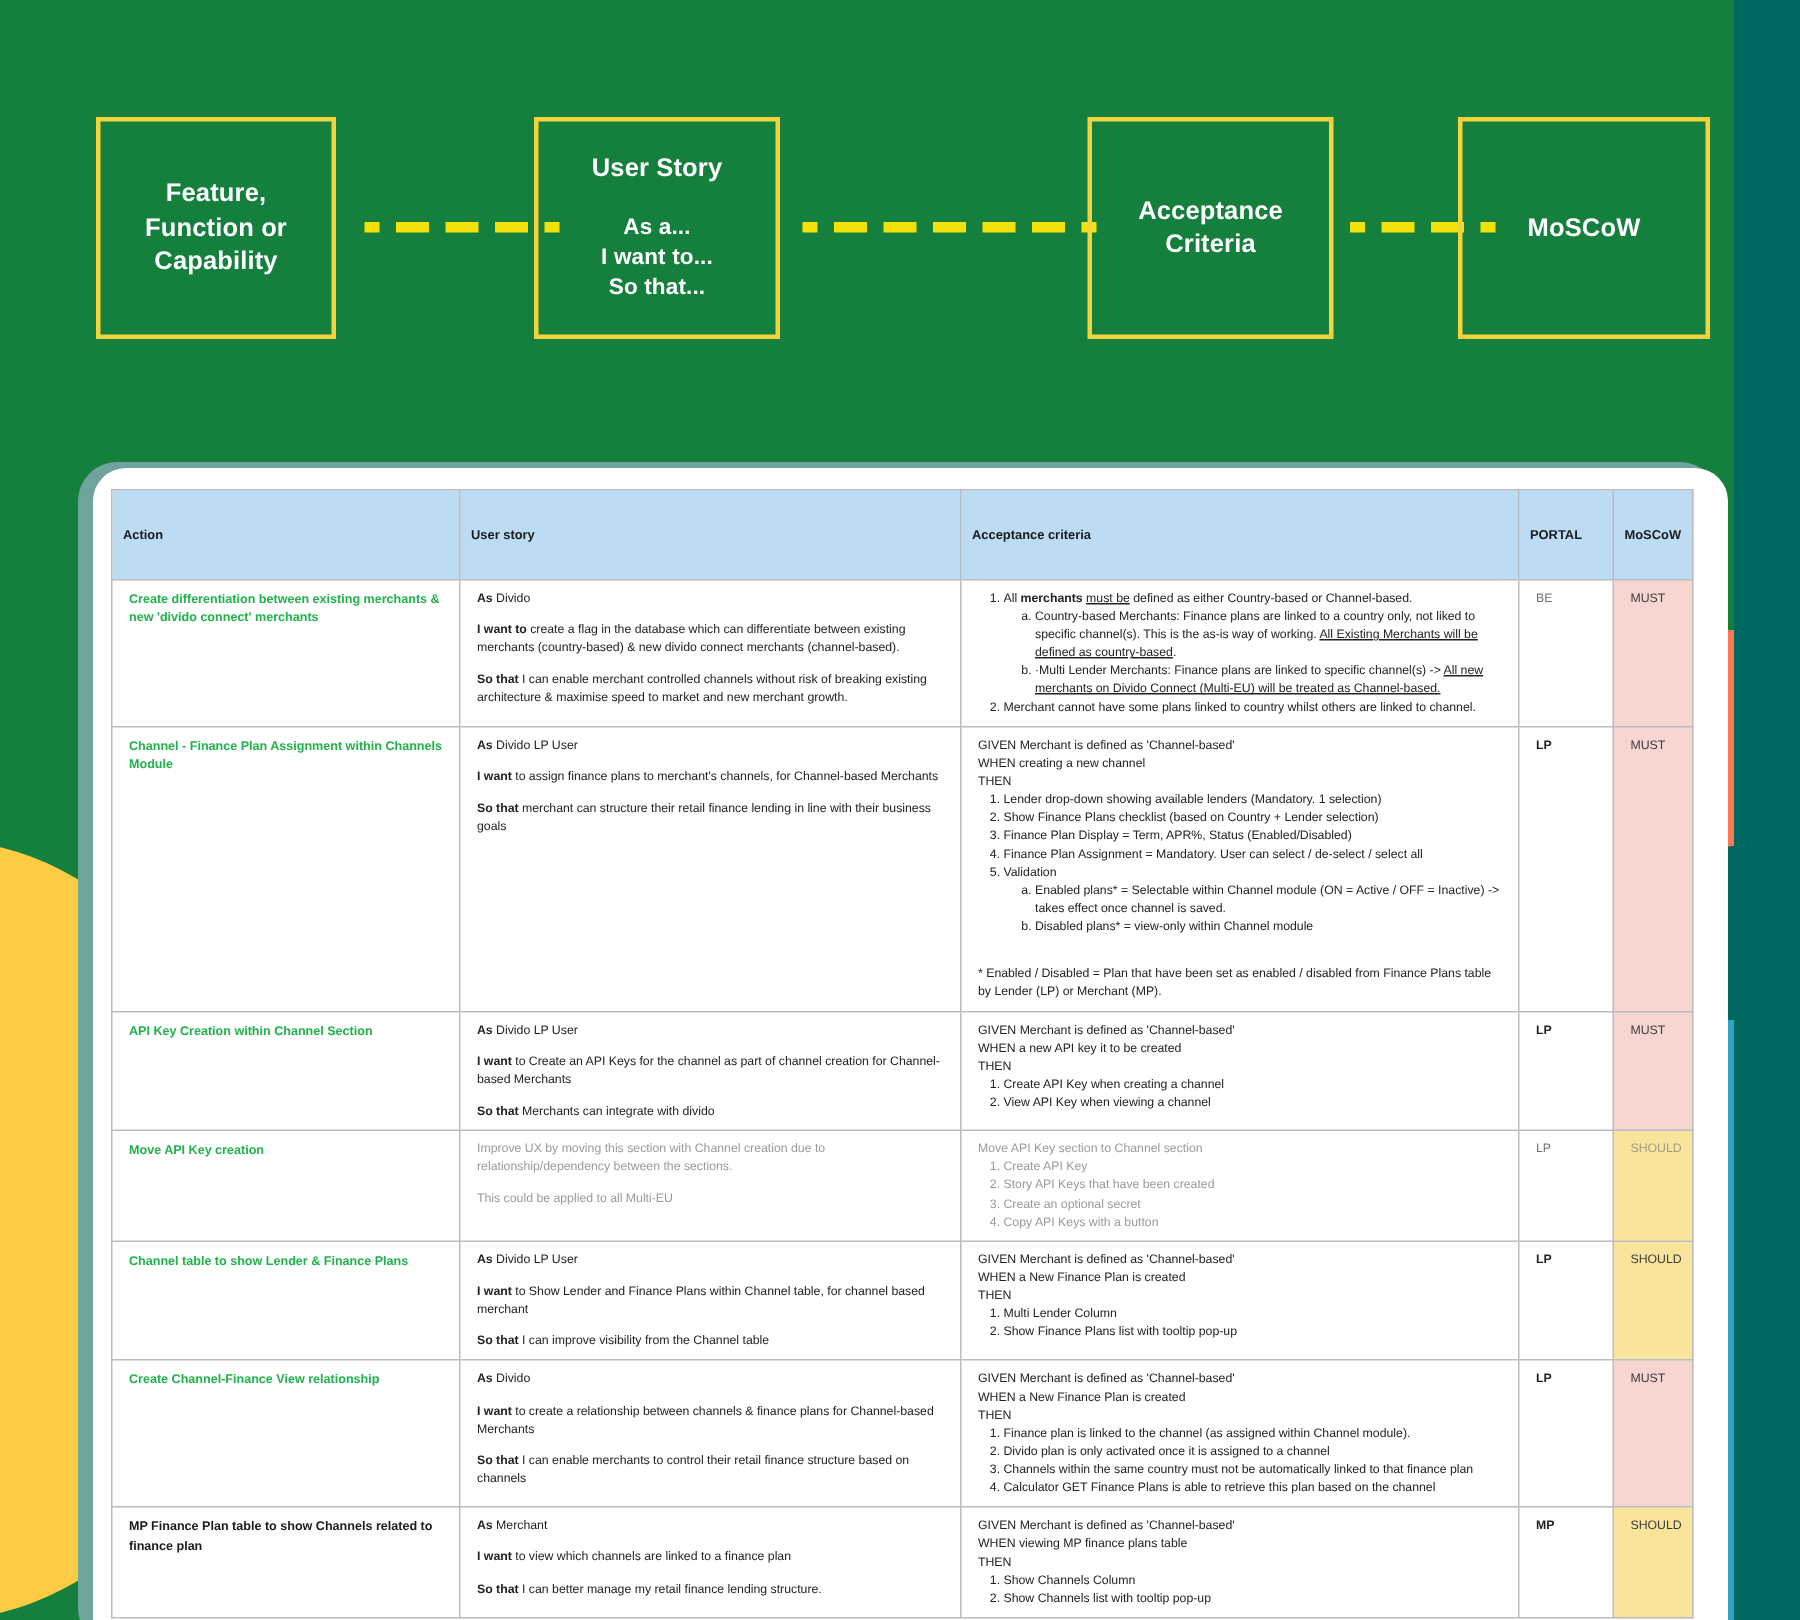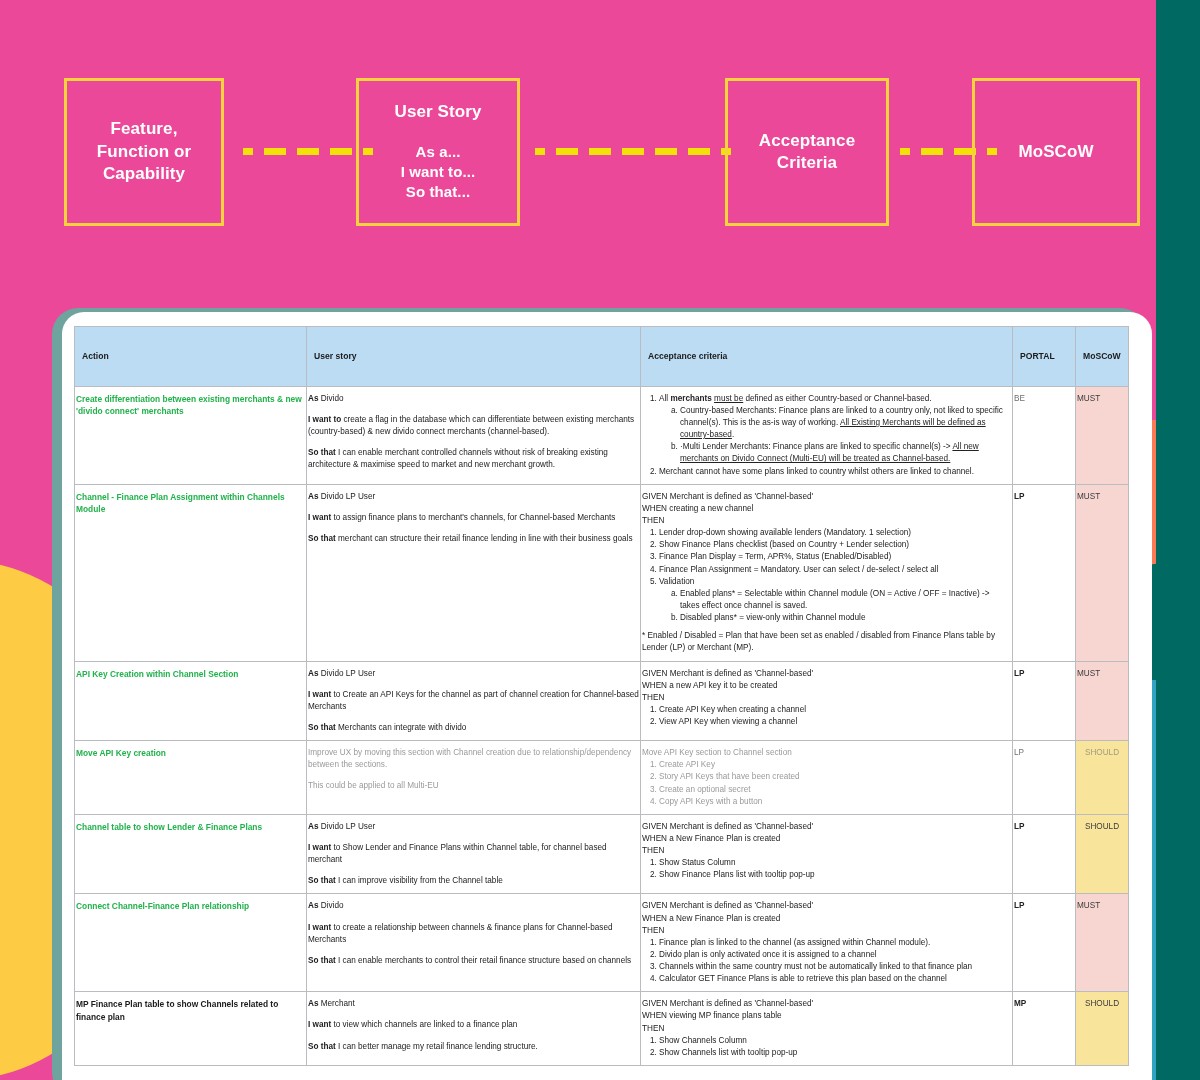--- a/index.html
+++ b/index.html
@@ -6,21 +6,21 @@
   * { box-sizing: border-box; margin: 0; padding: 0; }
   html, body {
     width: 1200px; height: 1080px;
     background: #006a62;
     font-family: "Liberation Sans", sans-serif;
     overflow: hidden;
   }
   .stage {
     position: relative;
     width: 1156px; height: 1080px;
-    background: #ec4899;
+    background: #15803d;
     overflow: hidden;
   }
 
   
   .deco { position: absolute; pointer-events: none; }
 
   .deco-yellow {
     left: -250px; top: 560px;
     width: 420px; height: 520px;
     background: #fdcb44;
@@ -105,21 +105,21 @@
   table.grid {
     width: 1054px;
     border-collapse: collapse;
     table-layout: fixed;
     font-size: 8.2px;
     color: #222222;
   }
   table.grid th, table.grid td {
     border: 1px solid #b9bcc0;
     vertical-align: top;
-    padding: 6px 1px;
+    padding: 6px 11px;
     line-height: 1.48;
   }
   table.grid thead th {
     background: #bcdcf4;
     font-size: 8.6px;
     font-weight: bold;
     color: #1b1b1b;
     padding: 23px 7px;
     text-align: left;
     height: 22px;
@@ -131,21 +131,21 @@
   col.c-moscow { width: 53px; }
 
   .action-title { color: #21b24b; font-weight: bold; font-size: 8.4px; line-height: 1.5; }
   .action-title.plain { color: #1b1b1b; }
 
   .us-line { margin-bottom: 9px; }
   .us-line:last-child { margin-bottom: 0; }
   .us-line b { font-weight: bold; }
   .muted, .muted b { color: #9a9a9a; }
   .ac-pre { white-space: pre-wrap; }
-  .ac-note { margin-top: 6px; }
+  .ac-note { margin-top: 19px; }
   u { }
 
   ol.lv1 { margin: 0 0 0 17px; padding: 0; }
   ol.lv1 > li { margin: 0; padding: 0; }
   ol.lv2 { list-style: lower-alpha; margin: 0 0 0 21px; padding: 0; }
   ol.lv2 > li { margin: 0; padding: 0; }
 
   .portal { font-weight: bold; font-size: 8.2px; }
   .portal.soft { font-weight: normal; color: #707070; }
 
@@ -335,30 +335,30 @@
               <div class="action-title ">Channel table to show Lender &amp; Finance Plans</div>
             </td>
             <td>
               <div class="us-line "><b>As</b> Divido LP User</div>
               <div class="us-line "><b>I want</b> to Show Lender and Finance Plans within Channel table, for channel based merchant</div>
               <div class="us-line "><b>So that</b> I can improve visibility from the Channel table</div>
             </td>
             <td class="">
               <div class="ac-pre">GIVEN Merchant is defined as 'Channel-based'<br>WHEN a New Finance Plan is created<br>THEN</div>
               <ol class="lv1">
-                <li>Show Status Column</li>
+                <li>Multi Lender Column</li>
                 <li>Show Finance Plans list with tooltip pop-up</li>
               </ol>
             </td>
             <td><span class="portal ">LP</span></td>
             <td class="moscow should"><span>SHOULD</span></td>
           </tr>
           <tr>
             <td>
-              <div class="action-title ">Connect Channel-Finance Plan relationship</div>
+              <div class="action-title ">Create Channel-Finance View relationship</div>
             </td>
             <td>
               <div class="us-line "><b>As</b> Divido</div>
               <div class="us-line "><b>I want</b> to create a relationship between channels &amp; finance plans for Channel-based Merchants</div>
               <div class="us-line "><b>So that</b> I can enable merchants to control their retail finance structure based on channels</div>
             </td>
             <td class="">
               <div class="ac-pre">GIVEN Merchant is defined as 'Channel-based'<br>WHEN a New Finance Plan is created<br>THEN</div>
               <ol class="lv1">
                 <li>Finance plan is linked to the channel (as assigned within Channel module).</li>

